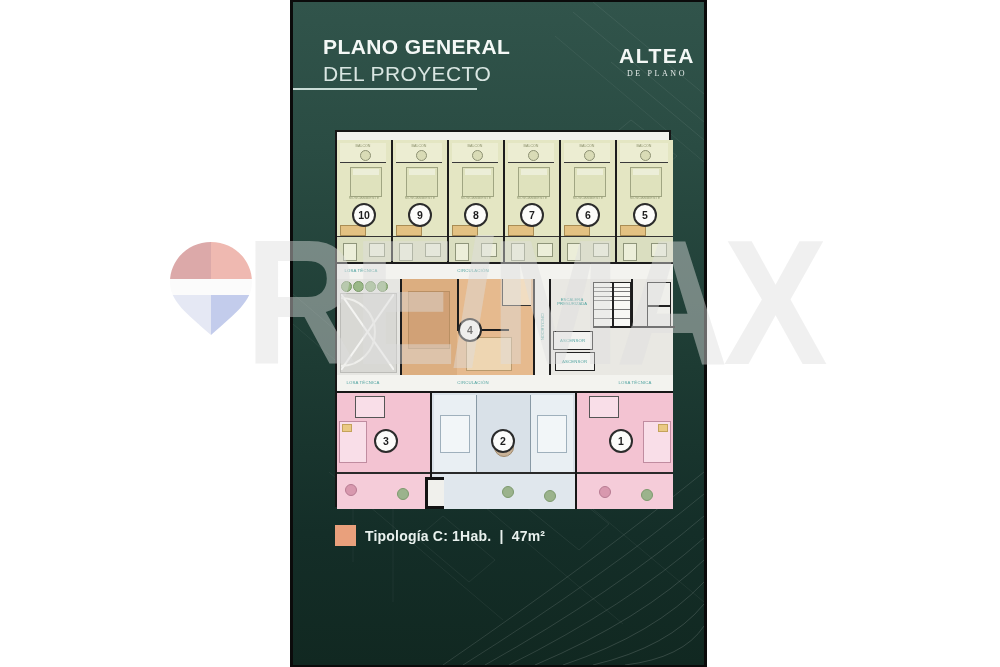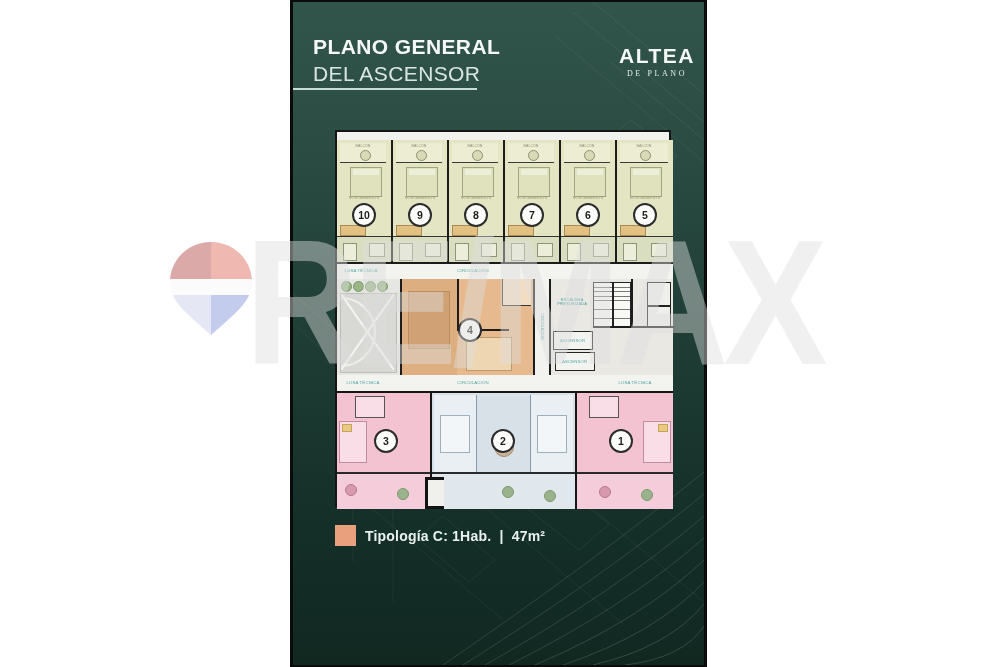--- a/index.html
+++ b/index.html
@@ -13,21 +13,21 @@
            transform:scaleX(0.88);transform-origin:left top;pointer-events:none;white-space:nowrap;}
 
   
   .card{position:absolute;left:290px;top:0;width:417px;height:667px;box-sizing:border-box;
         border-left:3px solid #0b0b0b;border-right:3px solid #0b0b0b;
         border-top:2px solid #0b0b0b;border-bottom:2px solid #0b0b0b;
         background:linear-gradient(180deg,#31544b 0%,#2a4c43 22%,#1d3b33 55%,#142e28 80%,#112821 100%);
         z-index:1;overflow:hidden;}
   .decor{position:absolute;left:0;top:0;z-index:0;}
 
-  .titleblock{position:absolute;left:20px;top:33px;z-index:2;}
+  .titleblock{position:absolute;left:30px;top:33px;z-index:2;}
   .t1{font-size:21px;font-weight:bold;color:#f4f8f6;letter-spacing:0.4px;}
   .t2{font-size:21px;font-weight:normal;color:#d9e6e2;letter-spacing:0.4px;margin-top:3px;}
   .t-underline{position:absolute;left:0;top:86px;width:184px;height:2px;background:#c9dcd6;z-index:2;}
 
   .logo{position:absolute;left:326px;top:42px;width:76px;text-align:center;z-index:2;}
   .logo-name{font-size:21px;font-weight:bold;color:#f3f7f5;letter-spacing:1.5px;}
   .logo-sub{font-family:"Liberation Serif",serif;font-size:8px;color:#e7edeb;letter-spacing:2.6px;margin-top:1px;}
 
   
   .plan{position:absolute;left:42px;top:128px;width:336px;height:377px;box-sizing:border-box;
@@ -180,21 +180,21 @@
         <path d="M216,663 Q334,604 411,536" opacity=".13"></path>
         <path d="M242,663 Q348,618 411,558" opacity=".14"></path>
         <path d="M270,663 Q362,632 411,580" opacity=".14"></path>
         <path d="M300,663 Q376,645 411,602" opacity=".15"></path>
         <path d="M332,663 Q390,656 411,624" opacity=".15"></path>
       </g>
     </svg>
 
     <div class="titleblock">
       <div class="t1">PLANO GENERAL</div>
-      <div class="t2">DEL ASCENSOR</div>
+      <div class="t2">DEL PROYECTO</div>
     </div>
     <div class="t-underline"></div>
 
     <div class="logo">
       <div class="logo-name">ALTEA</div>
       <div class="logo-sub">DE PLANO</div>
     </div>
 
     <div class="plan">
 

